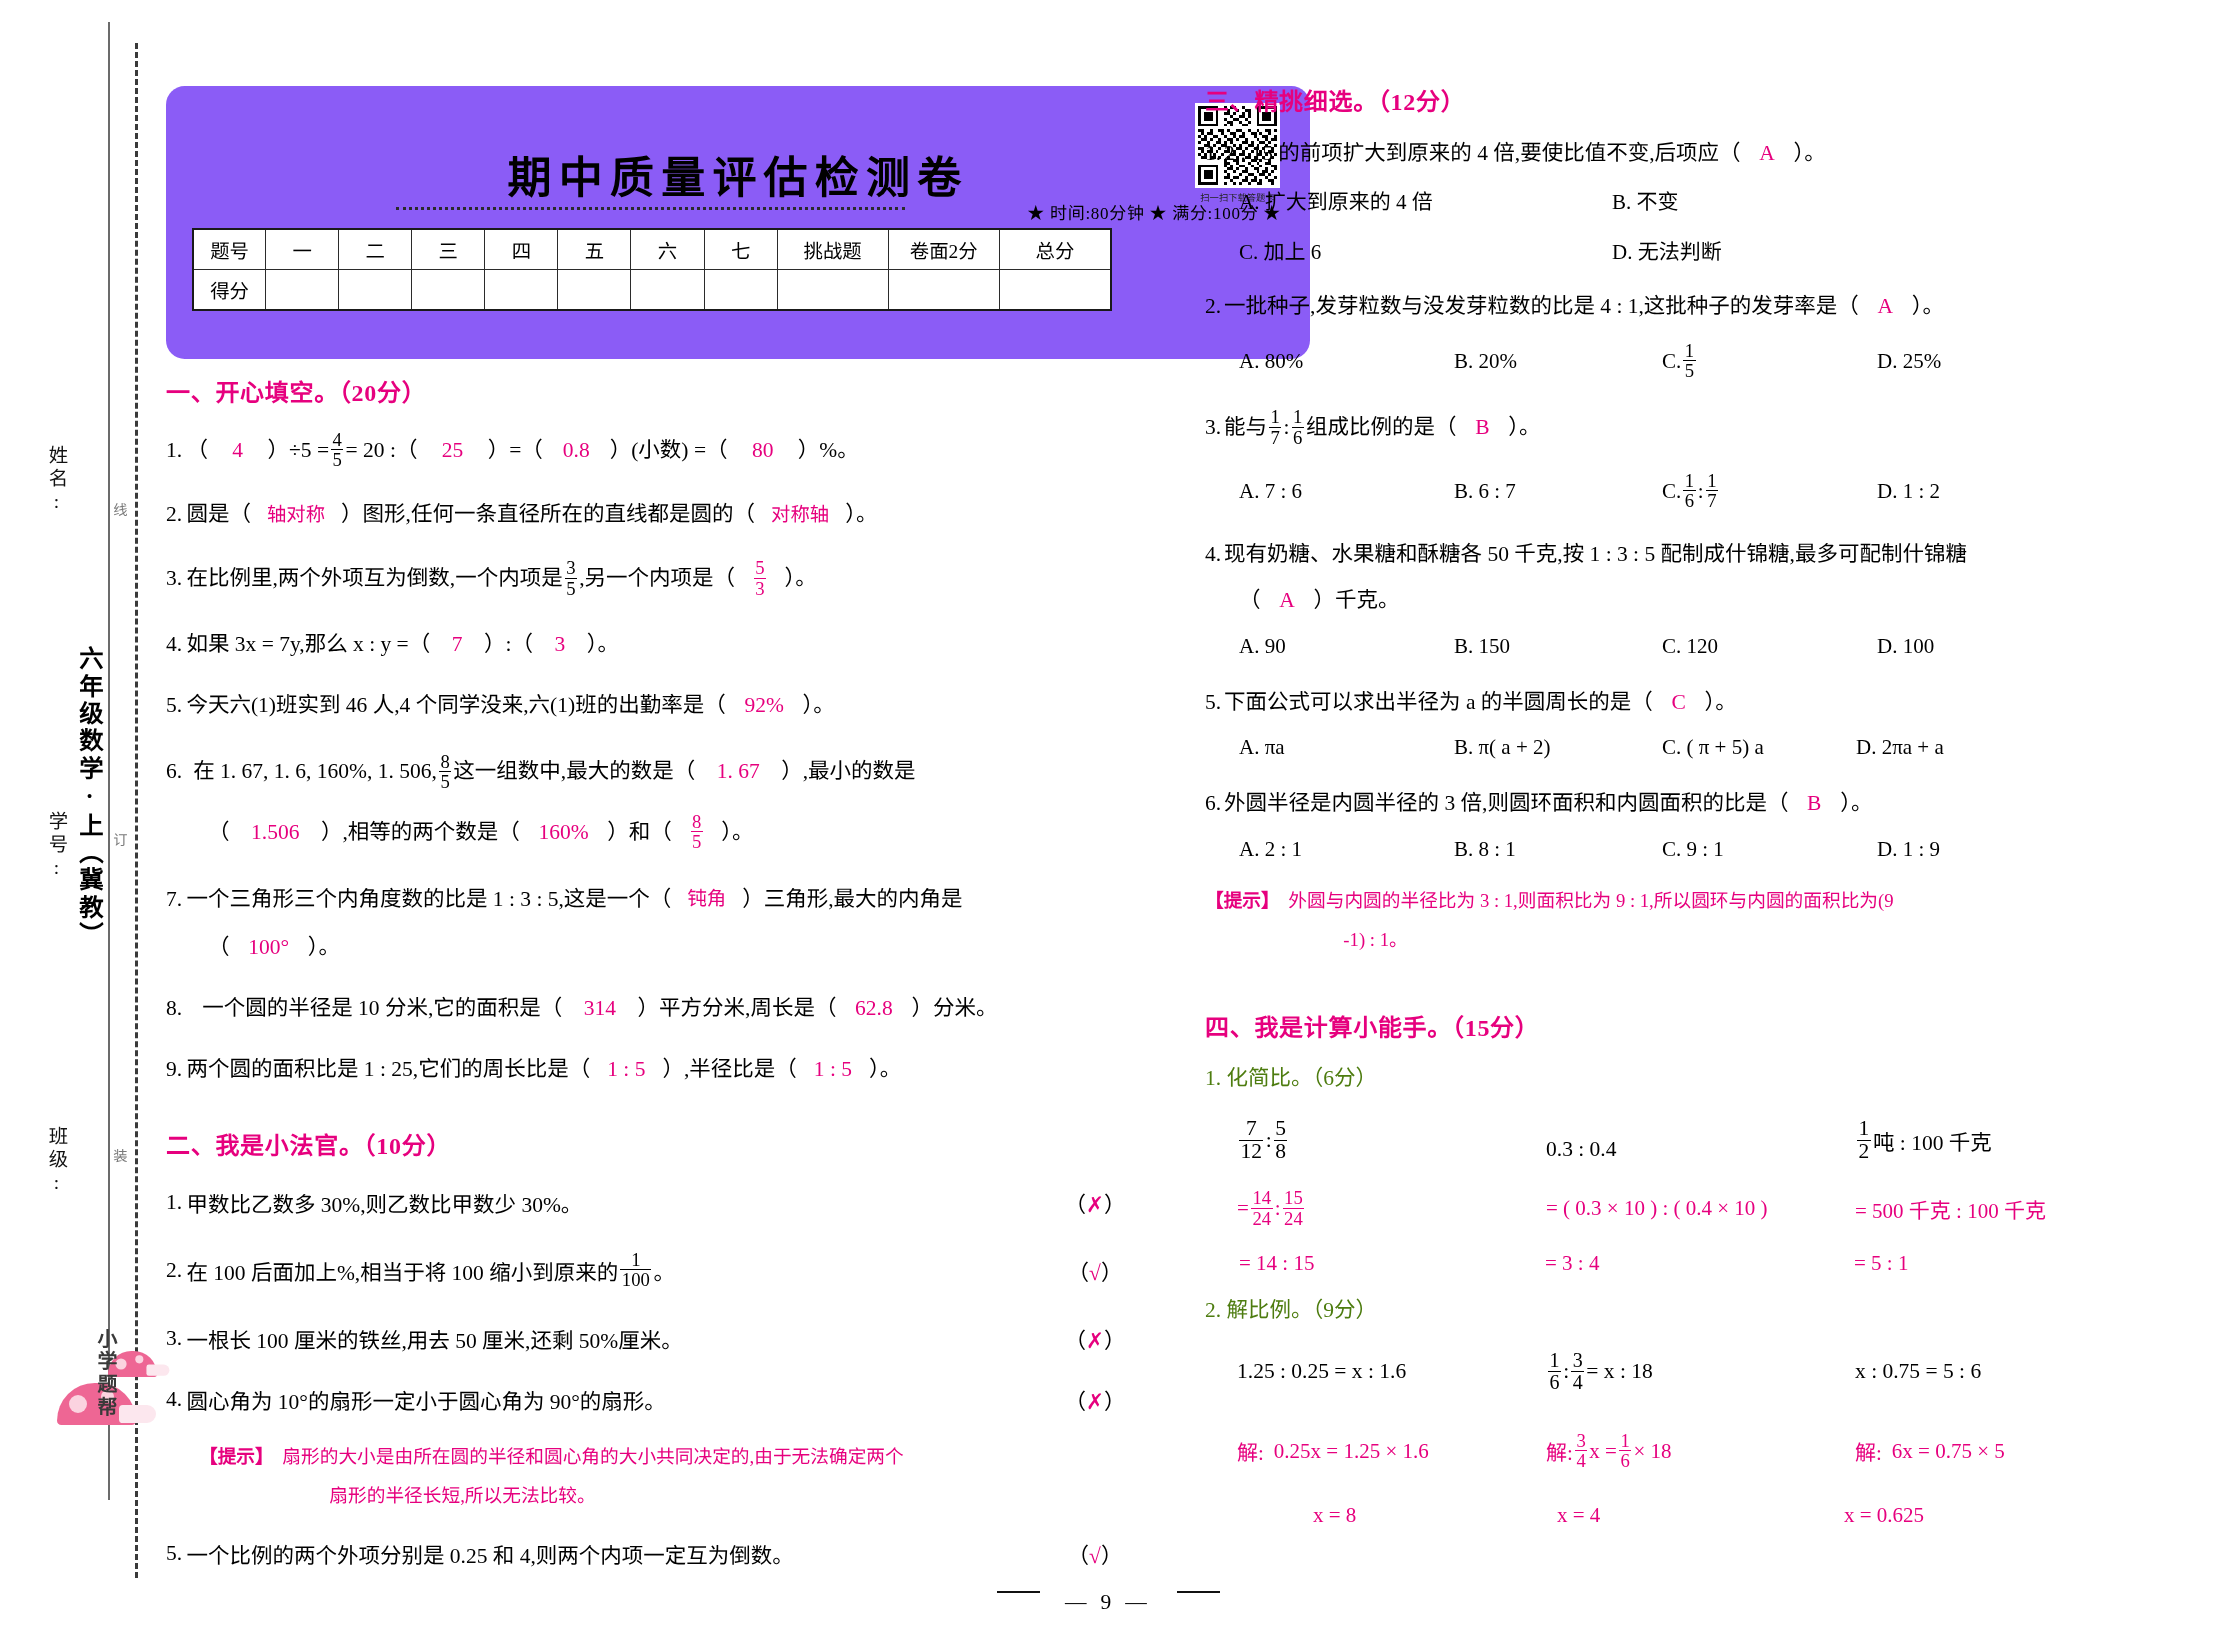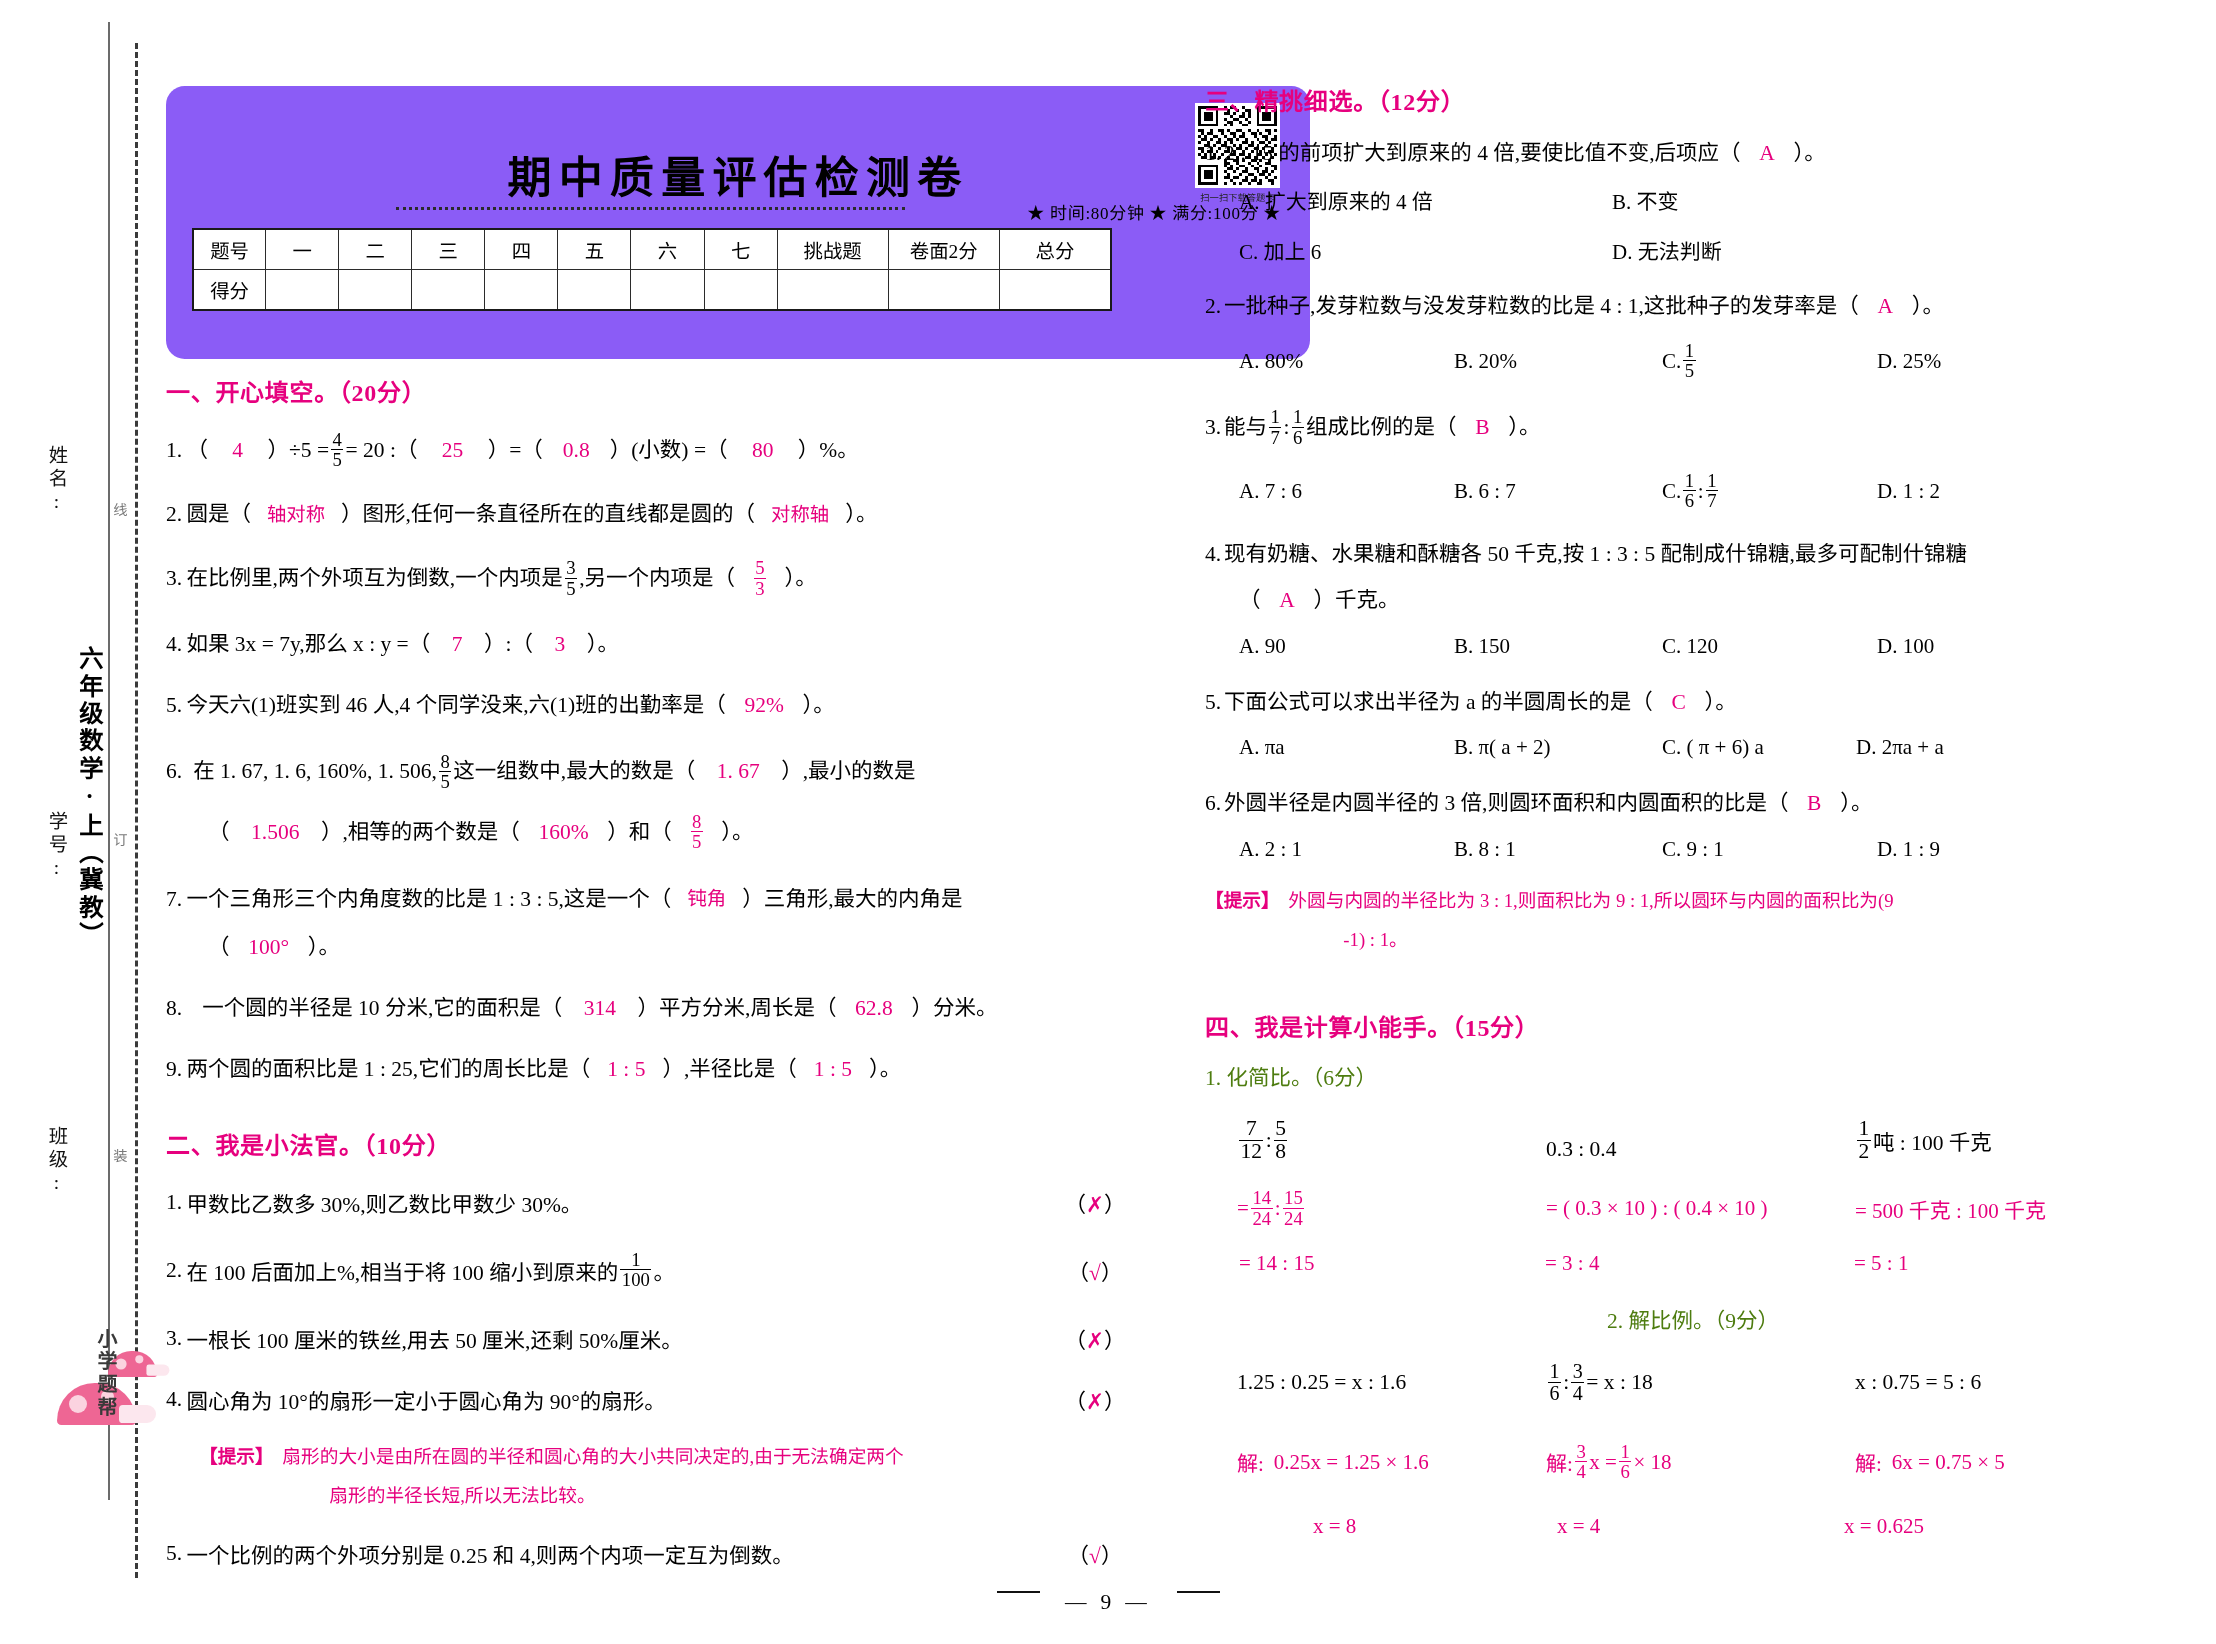--- a/index.html
+++ b/index.html
@@ -672,21 +672,21 @@
 
       <div class="q" style="margin-top:29px;">
         <span>5.</span>
         <span style="margin-left:2.9px">下面公式可以求出半径为 a 的半圆周长的是（</span>
         <span class="ansh" style="padding:0 18.7px">C</span>
         <span>）。</span>
       </div>
       <div class="opt-row" style="margin-top:18.7px;margin-left:34px;">
         <div class="o" style="width:215px">A. πa</div>
         <div class="o" style="width:208px">B. π( a + 2)</div>
-        <div class="o" style="width:194px">C. ( π + 6) a</div>
+        <div class="o" style="width:194px">C. ( π + 5) a</div>
         <div class="o">D. 2πa + a</div>
       </div>
 
       <div class="q" style="margin-top:29px;">
         <span>6.</span>
         <span style="margin-left:2.9px">外圆半径是内圆半径的 3 倍,则圆环面积和内圆面积的比是（</span>
         <span class="ansh" style="padding:0 18.7px">B</span>
         <span>）。</span>
       </div>
       <div class="opt-row" style="margin-top:18.7px;margin-left:34px;">
@@ -748,21 +748,21 @@
         <div class="work" style="width:309px;">= ( 0.3 × 10 ) : ( 0.4 × 10 )</div>
         <div class="work">= 500 千克 : 100 千克</div>
       </div>
 
       <div class="cols3" style="margin-top:23px;margin-left:34px;">
         <div class="work" style="width:306px;">= 14 : 15</div>
         <div class="work" style="width:309px;">= 3 : 4</div>
         <div class="work">= 5 : 1</div>
       </div>
 
-      <div class="qline" style="margin-top:29px;text-align:center;">2. 解比例。（9分）</div>
+      <div class="qline" style="margin-top:18px;">2. 解比例。（9分）</div>
 
       <div class="cols3" style="margin-top:24.4px;margin-left:32px;align-items:center;">
         <div style="width:309px;font-size:21.5px;">1.25 : 0.25 = x : 1.6</div>
         <div style="width:309px;display:flex;align-items:center;font-size:21.5px;">
           <span class="fr" style="font-size:20px">
             <span class="n">1</span>
             <span class="d">6</span>
           </span>
           <span>:</span>
           <span class="fr" style="font-size:20px">

